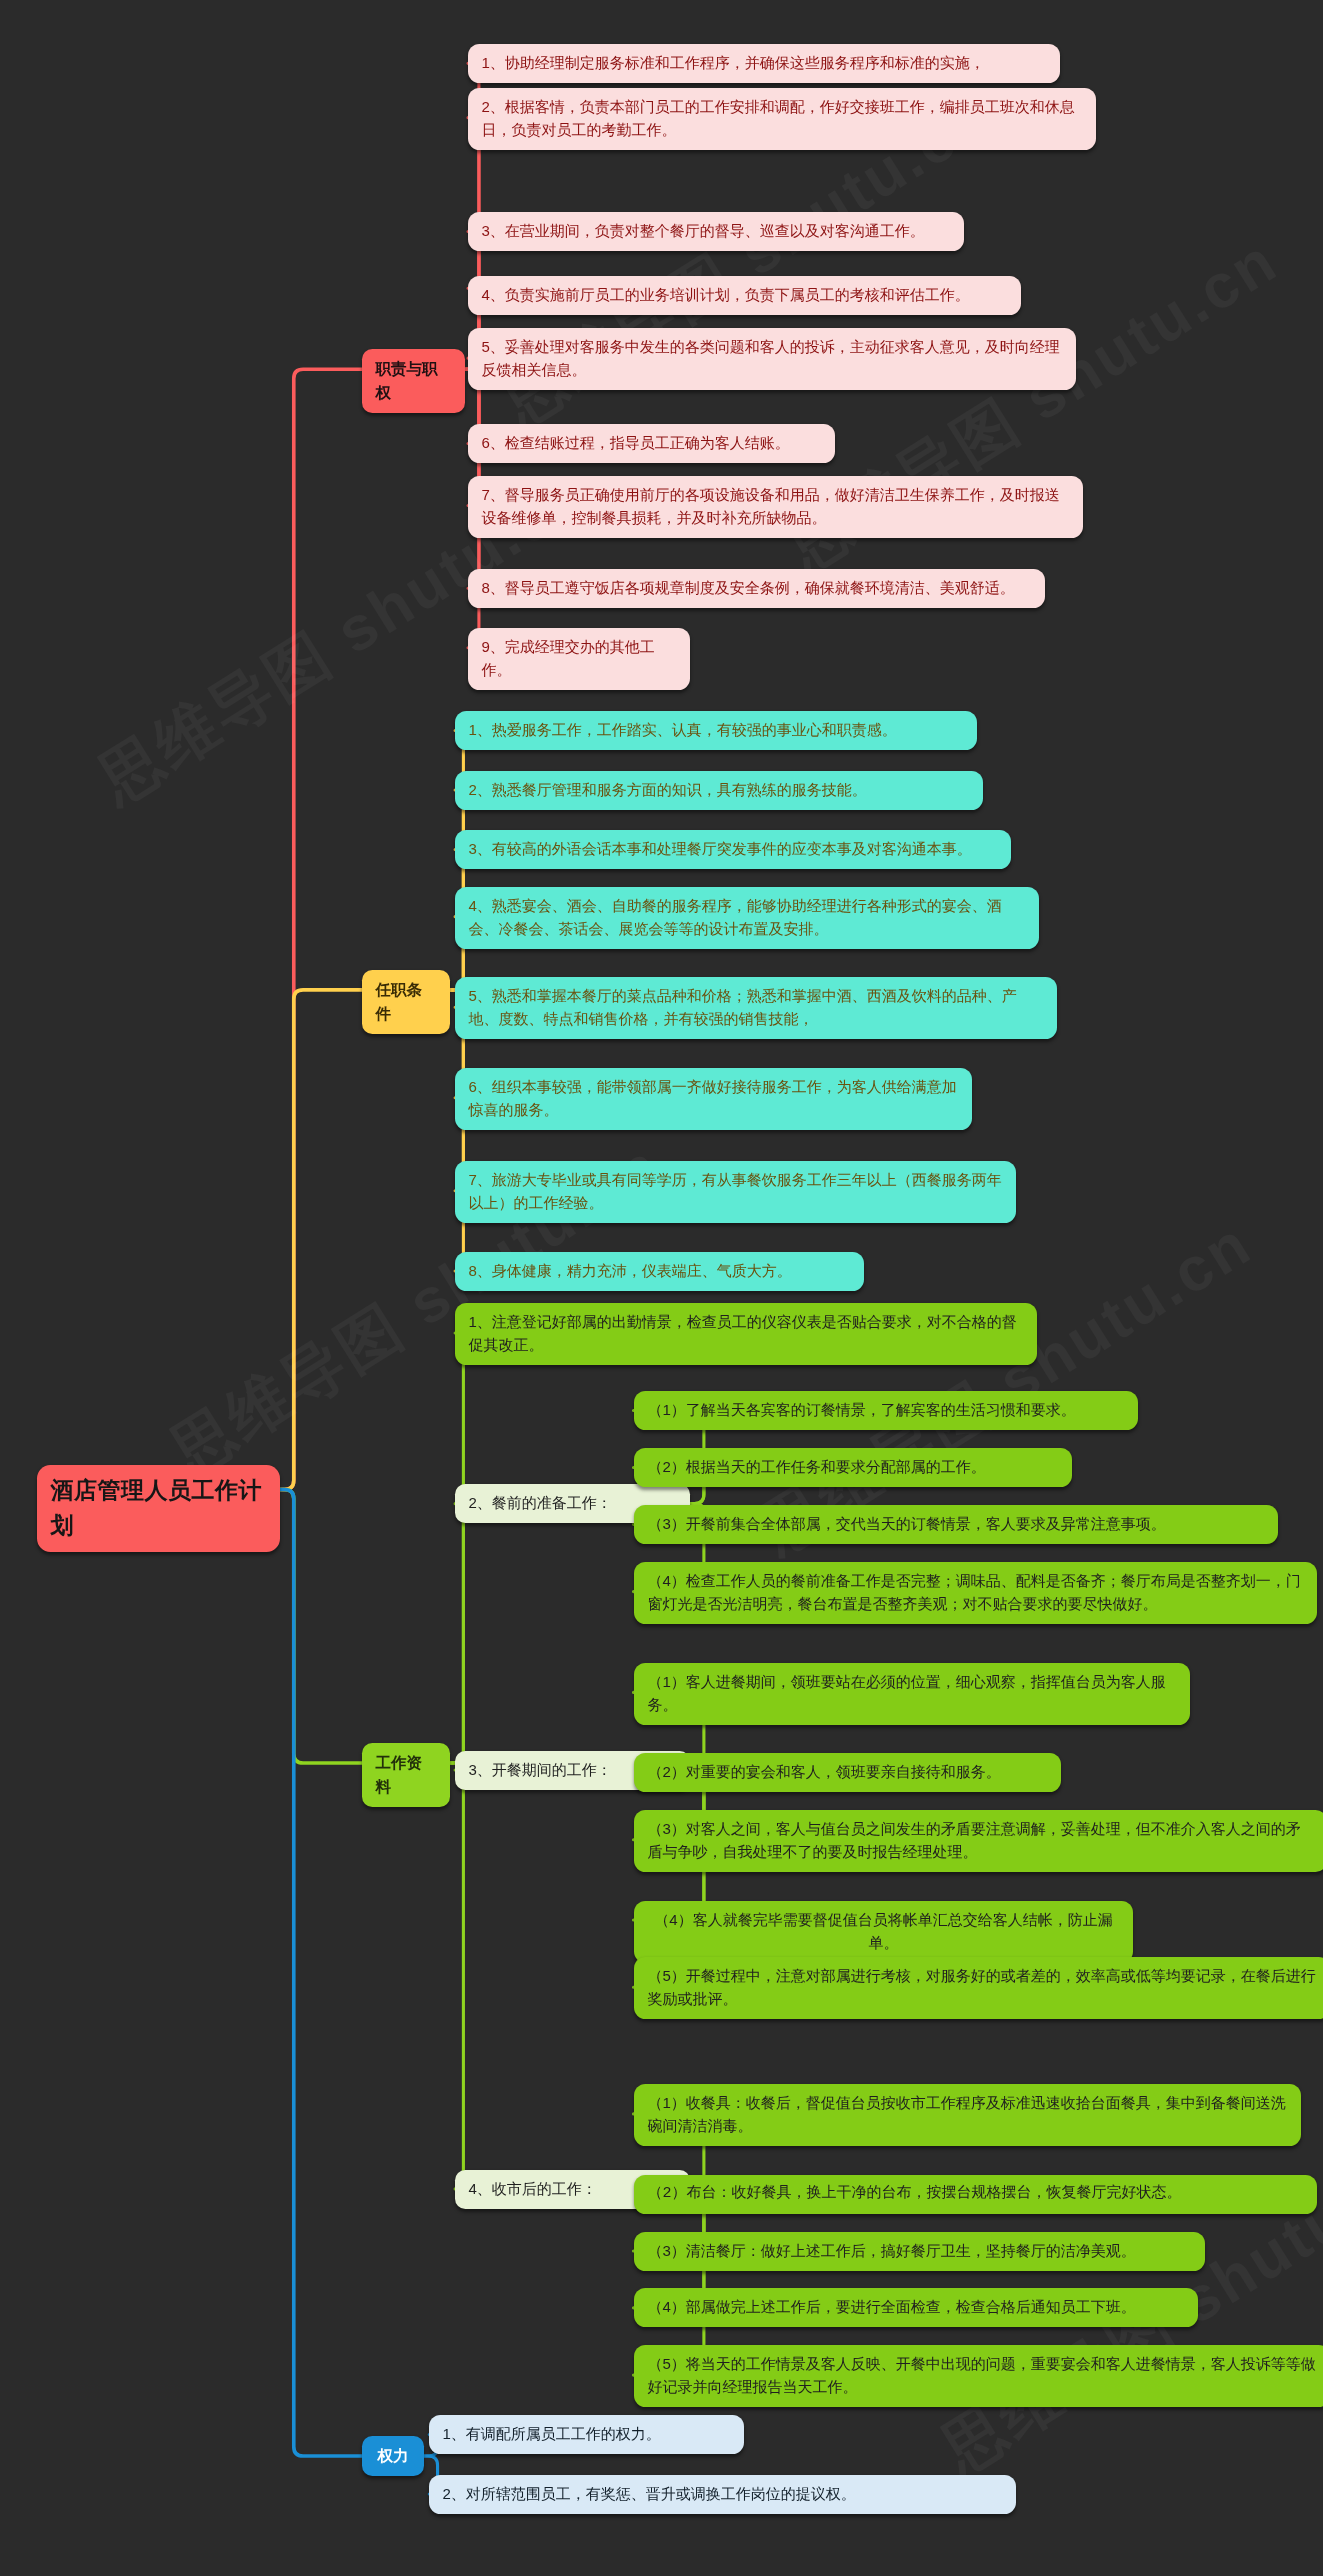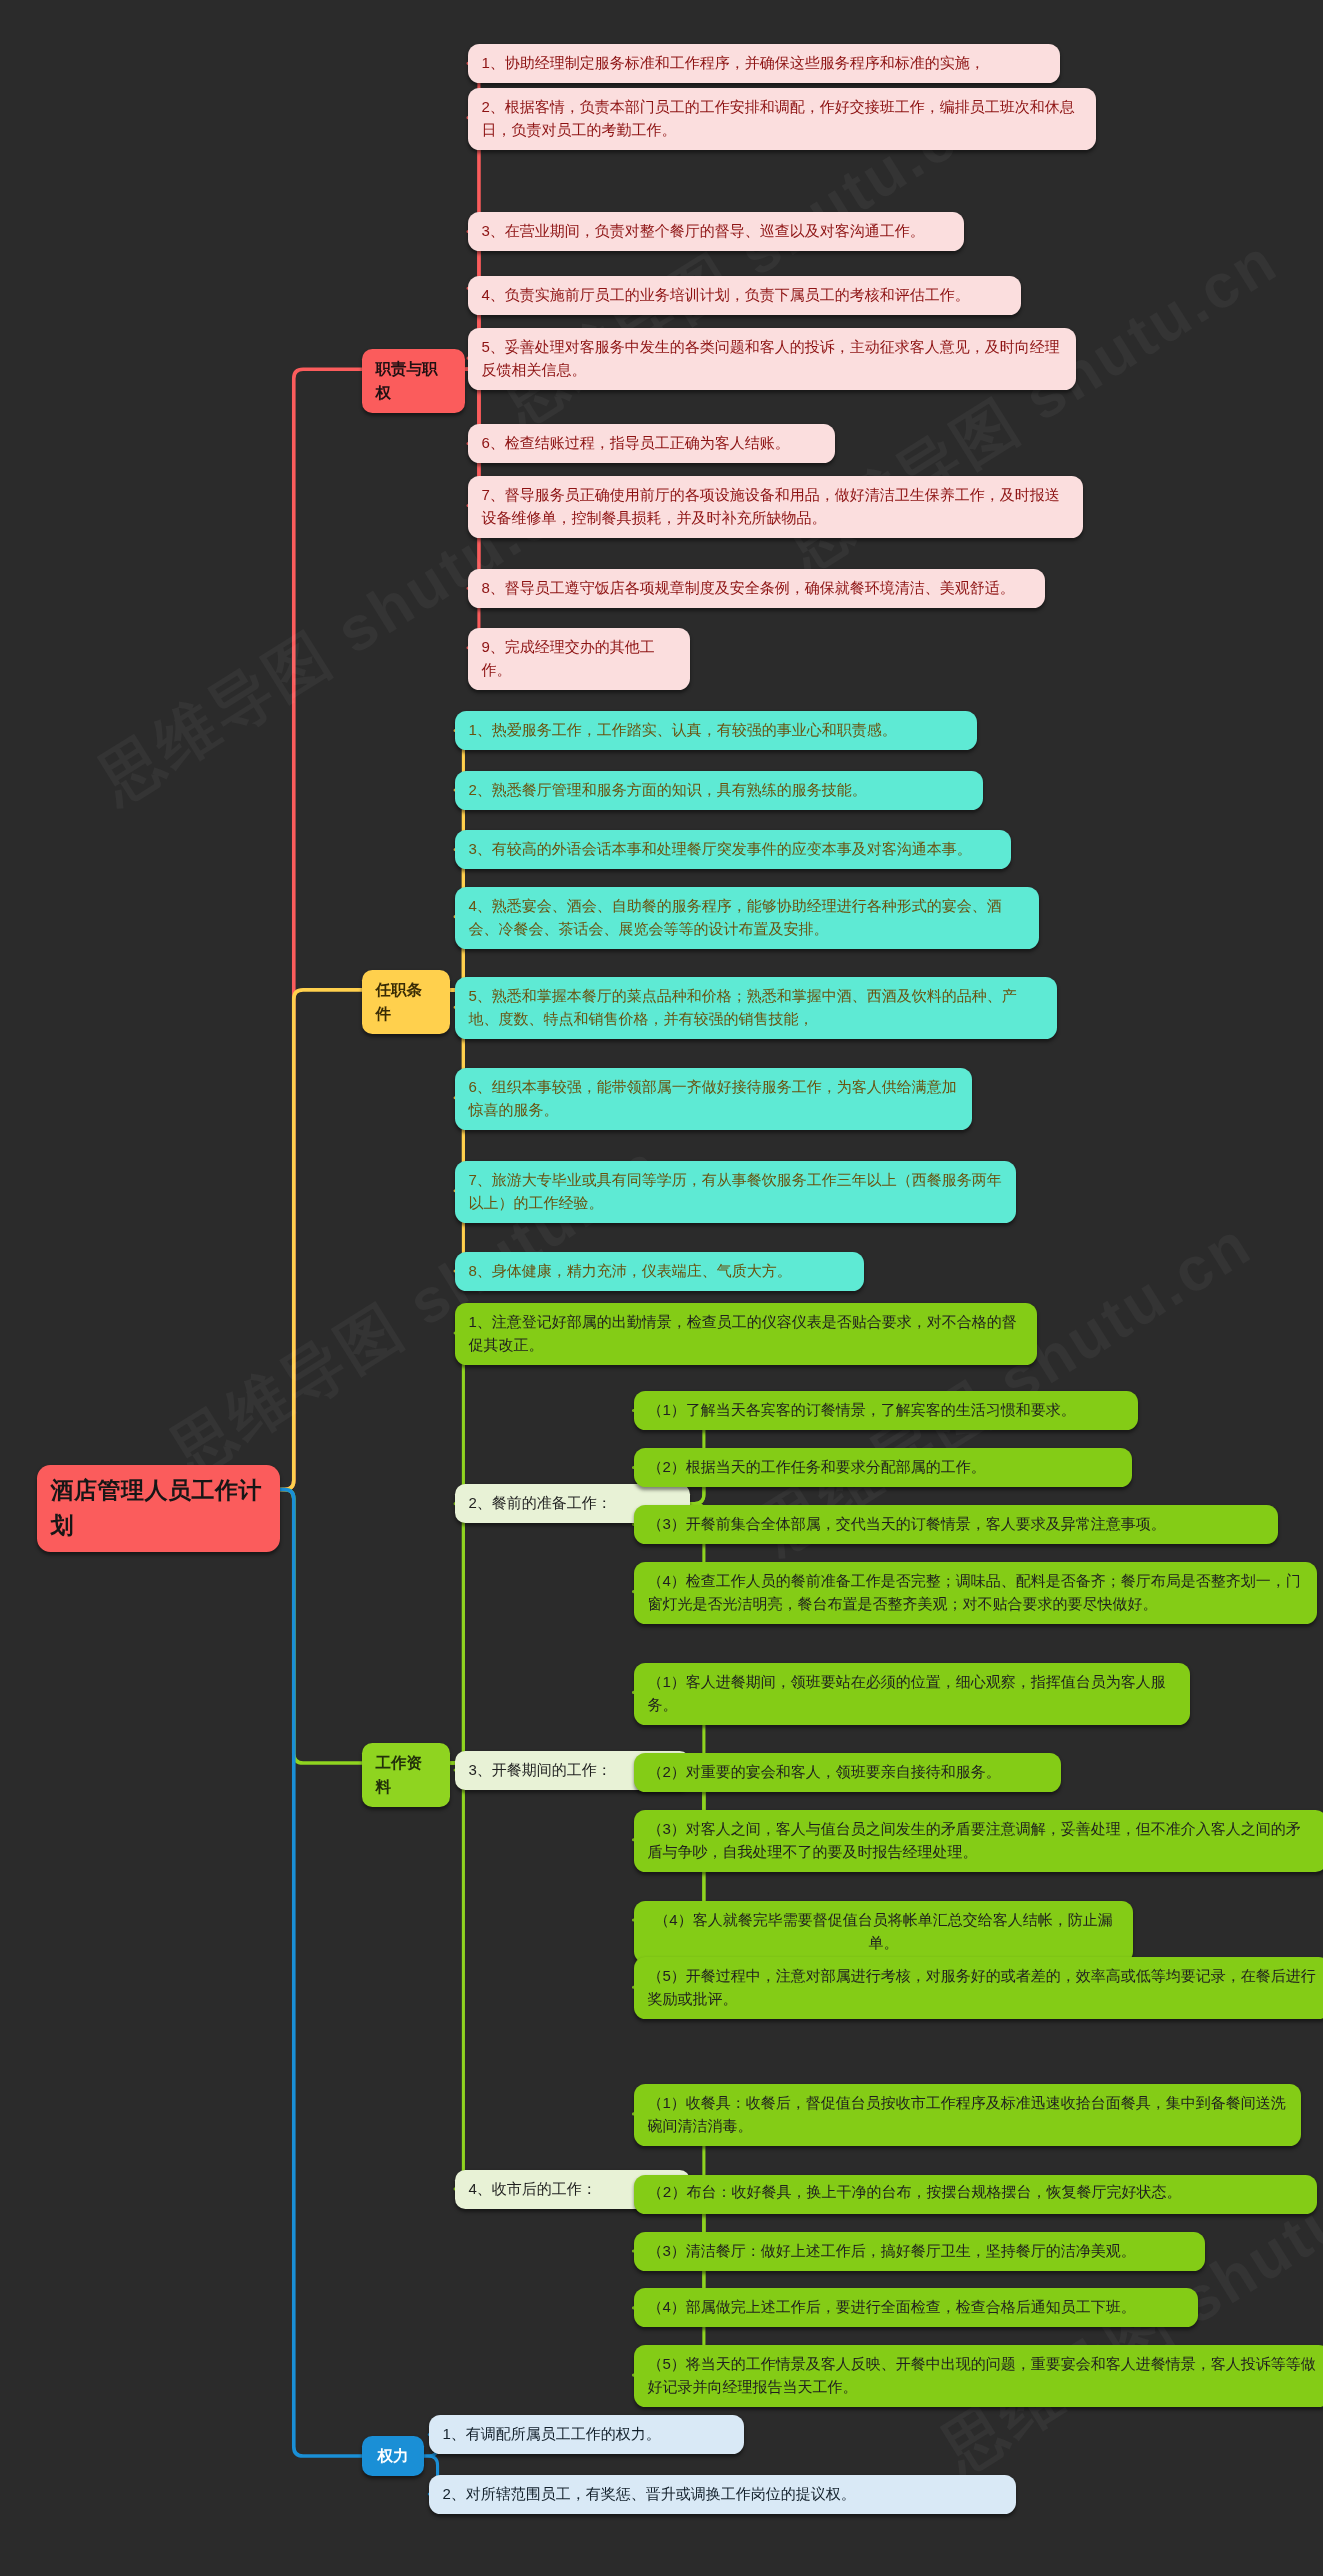--- a/index.html
+++ b/index.html
@@ -98,21 +98,21 @@
       <div class="node leaf yel" style="left: 455px; top: 830px; width: 556px; min-height: 39px;">3、有较高的外语会话本事和处理餐厅突发事件的应变本事及对客沟通本事。</div>
       <div class="node leaf yel" style="left: 455px; top: 887px; width: 584px; min-height: 59px;">4、熟悉宴会、酒会、自助餐的服务程序，能够协助经理进行各种形式的宴会、酒会、冷餐会、茶话会、展览会等等的设计布置及安排。</div>
       <div class="node leaf yel" style="left: 455px; top: 977px; width: 602px; min-height: 59px;">5、熟悉和掌握本餐厅的菜点品种和价格；熟悉和掌握中酒、西酒及饮料的品种、产地、度数、特点和销售价格，并有较强的销售技能，</div>
       <div class="node leaf yel" style="left: 455px; top: 1068px; width: 517px; min-height: 59px;">6、组织本事较强，能带领部属一齐做好接待服务工作，为客人供给满意加惊喜的服务。</div>
       <div class="node leaf yel" style="left: 455px; top: 1161px; width: 561px; min-height: 59px;">7、旅游大专毕业或具有同等学历，有从事餐饮服务工作三年以上（西餐服务两年以上）的工作经验。</div>
       <div class="node leaf yel" style="left: 455px; top: 1252px; width: 409px; min-height: 39px;">8、身体健康，精力充沛，仪表端庄、气质大方。</div>
       <div class="node brn grn" style="left: 362px; top: 1743px; width: 88px; min-height: 40px;">工作资料</div>
       <div class="node leaf grn" style="left: 455px; top: 1303px; width: 582px; min-height: 59px;">1、注意登记好部属的出勤情景，检查员工的仪容仪表是否贴合要求，对不合格的督促其改正。</div>
       <div class="node node sub" style="left: 455px; top: 1484px; width: 235px; min-height: 39px;">2、餐前的准备工作：</div>
       <div class="node leaf grn" style="left: 634px; top: 1391px; width: 504px; min-height: 39px;">（1）了解当天各宾客的订餐情景，了解宾客的生活习惯和要求。</div>
-      <div class="node leaf grn" style="left: 634px; top: 1448px; width: 498px; min-height: 39px;">（2）根据当天的工作任务和要求分配部属的工作。</div>
+      <div class="node leaf grn" style="left: 634px; top: 1448px; width: 438px; min-height: 39px;">（2）根据当天的工作任务和要求分配部属的工作。</div>
       <div class="node leaf grn" style="left: 634px; top: 1505px; width: 644px; min-height: 39px;">（3）开餐前集合全体部属，交代当天的订餐情景，客人要求及异常注意事项。</div>
       <div class="node leaf grn" style="left: 634px; top: 1562px; width: 683px; min-height: 59px;">（4）检查工作人员的餐前准备工作是否完整；调味品、配料是否备齐；餐厅布局是否整齐划一，门窗灯光是否光洁明亮，餐台布置是否整齐美观；对不贴合要求的要尽快做好。</div>
       <div class="node node sub" style="left: 455px; top: 1751px; width: 235px; min-height: 39px;">3、开餐期间的工作：</div>
       <div class="node leaf grn" style="left: 634px; top: 1663px; width: 556px; min-height: 59px;">（1）客人进餐期间，领班要站在必须的位置，细心观察，指挥值台员为客人服务。</div>
       <div class="node leaf grn" style="left: 634px; top: 1753px; width: 427px; min-height: 39px;">（2）对重要的宴会和客人，领班要亲自接待和服务。</div>
       <div class="node leaf grn" style="left: 634px; top: 1810px; width: 693px; min-height: 59px;">（3）对客人之间，客人与值台员之间发生的矛盾要注意调解，妥善处理，但不准介入客人之间的矛盾与争吵，自我处理不了的要及时报告经理处理。</div>
       <div class="node leaf grn" style="left: 634px; top: 1901px; width: 499px; min-height: 39px; text-align: center;">（4）客人就餐完毕需要督促值台员将帐单汇总交给客人结帐，防止漏单。</div>
       <div class="node leaf grn" style="left: 634px; top: 1957px; width: 696px; min-height: 59px;">（5）开餐过程中，注意对部属进行考核，对服务好的或者差的，效率高或低等均要记录，在餐后进行奖励或批评。</div>
       <div class="node node sub" style="left: 455px; top: 2170px; width: 235px; min-height: 39px;">4、收市后的工作：</div>
       <div class="node leaf grn" style="left: 634px; top: 2084px; width: 667px; min-height: 59px;">（1）收餐具：收餐后，督促值台员按收市工作程序及标准迅速收拾台面餐具，集中到备餐间送洗碗间清洁消毒。</div>

